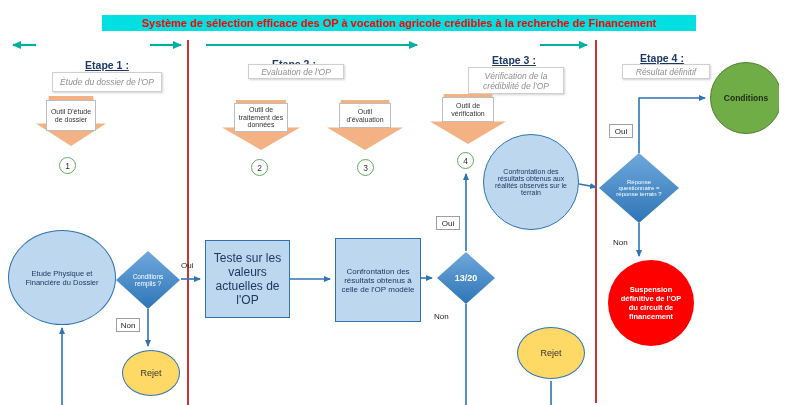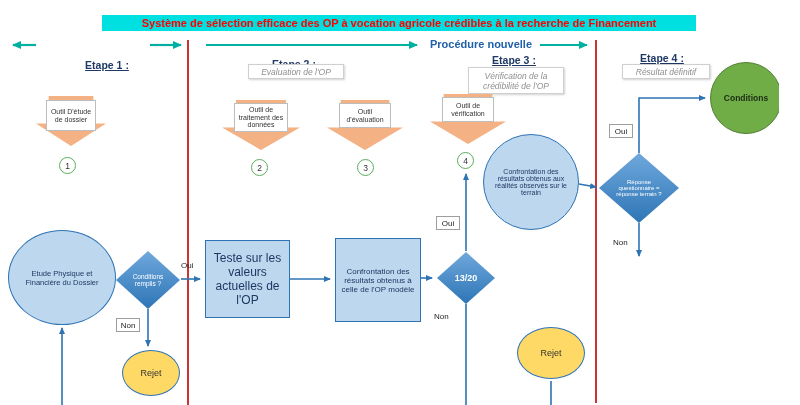--- a/index.html
+++ b/index.html
@@ -143,27 +143,27 @@
       <path class="c-blue" d="M466,292 L466,397 L62,397 L62,316" marker-end="url(#mblue)"></path>
       <path class="c-blue" d="M551,369 L551,397 L466,397"></path>
       <line class="c-blue" x1="579" y1="172" x2="596" y2="175" marker-end="url(#mblue)"></line>
       <path class="c-blue" d="M639,141 L639,86 L705,86" marker-end="url(#mblue)"></path>
       <line class="c-blue" x1="639" y1="211" x2="639" y2="244" marker-end="url(#mblue)"></line>
     </g>
   </svg>
 
   <div class="abs title">Système de sélection efficace des OP à vocation agricole crédibles à la recherche de Financement</div>
 
-  <div class="abs proc proc-new">Procédure nouvelle</div>
 
   <div class="abs step-label sl1">Etape 1 :</div>
   <div class="abs step-label sl2">Etape 2 :</div>
   <div class="abs step-label sl3">Etape 3 :</div>
   <div class="abs step-label sl4">Etape 4 :</div>
 
+  <div class="abs ctr step-sub ss1">Étude du dossier de l'OP</div>
   <div class="abs ctr step-sub ss2">Evaluation de l'OP</div>
   <div class="abs ctr step-sub ss3">Vérification de la crédibilité de l'OP</div>
   <div class="abs ctr step-sub ss4">Résultat définitif</div>
 
   <div class="abs tool-arrow ta1"></div>
   <div class="abs tool-arrow ta2"></div>
   <div class="abs tool-arrow ta3"></div>
   <div class="abs tool-arrow ta4"></div>
 
   <div class="abs ctr tool-label tl1">Outil D'étude de dossier</div>
@@ -179,20 +179,21 @@
   <div class="abs ctr blue-node start-ellipse">Etude Physique et Financière du Dossier</div>
   <div class="abs ctr diamond d1">Conditions remplis ?</div>
   <div class="abs ctr rejet rj1">Rejet</div>
   <div class="abs ctr blue-node rect1">Teste sur les valeurs actuelles de l'OP</div>
   <div class="abs ctr blue-node rect2">Confrontation des résultats obtenus à celle de l'OP modèle</div>
   <div class="abs ctr diamond d2">13/20</div>
   <div class="abs ctr blue-node big-circle">Confrontation des résultats obtenus aux réalités observés sur le terrain</div>
   <div class="abs ctr rejet rj2">Rejet</div>
   <div class="abs ctr diamond d3">Réponse questionnaire = réponse terrain ?</div>
   <div class="abs ctr financement">Conditions</div>
+  <div class="abs ctr suspension">Suspension définitive de l'OP du circuit de financement</div>
 
   <div class="abs dec oui1">Oui</div>
   <div class="abs ctr dec dec-box non1">Non</div>
   <div class="abs ctr dec dec-box oui2">Oui</div>
   <div class="abs dec non2">Non</div>
   <div class="abs ctr dec dec-box oui3">Oui</div>
   <div class="abs dec non3">Non</div>
 
 </div>
 

